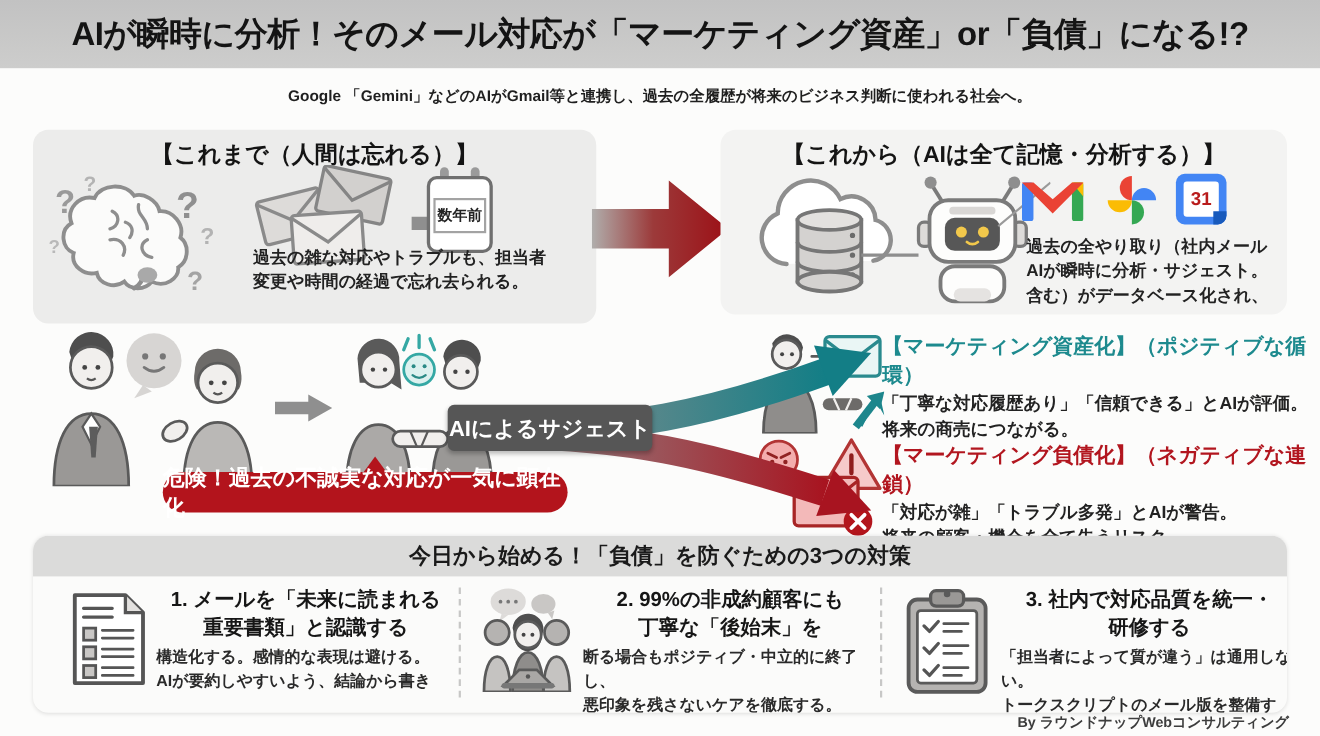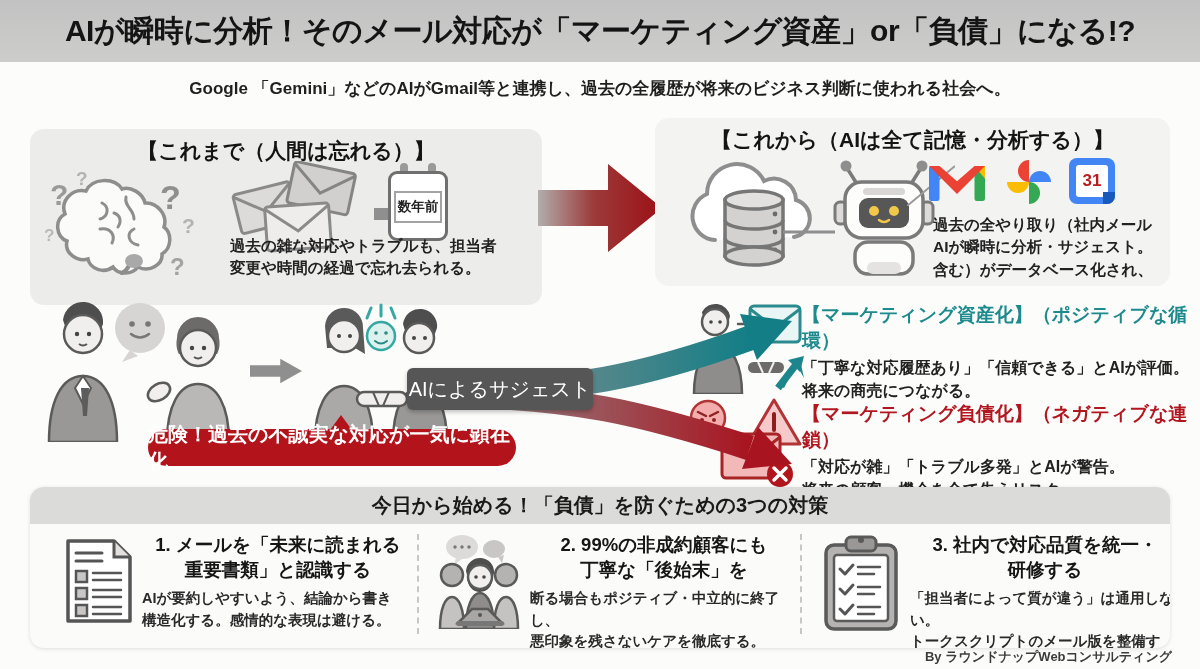--- a/index.html
+++ b/index.html
@@ -3,45 +3,45 @@
 <meta charset="utf-8">
 <style>
   * { margin:0; padding:0; box-sizing:border-box; }
   html,body { width:1200px; height:669px; overflow:hidden; }
   body { font-family:"Liberation Sans","DejaVu Sans",sans-serif; background:#fcfcfb; position:relative; color:#1c1c1c; }
   .abs { position:absolute; }
 
   
   .title-bar { left:0; top:0; width:1200px; height:62px; background:linear-gradient(#c2c2c2,#cdcdcc); display:flex; align-items:center; justify-content:center; }
   .title-bar h1 { font-size:30px; font-weight:800; color:#141414; letter-spacing:-0.5px; }
-  .subtitle { left:0; top:66px; width:1200px; height:44px; display:flex; align-items:center; justify-content:center; font-size:17px; font-weight:700; color:#1f1f1f; }
+  .subtitle { left:0; top:66px; width:1200px; height:44px; display:flex; align-items:center; justify-content:center; font-size:14px; font-weight:700; color:#1f1f1f; }
 
   
   .panel { background:#ececeb; border-radius:14px; }
-  .panel-before { left:30px; top:118px; width:512px; height:176px;margin-top:11px; }
+  .panel-before { left:30px; top:118px; width:512px; height:176px; }
   .panel-after  { left:655px; top:118px; width:515px; height:168px; background:#f3f3f2; }
   .panel-heading { position:absolute; top:8px; left:0; width:100%; text-align:center; font-size:21px; font-weight:800; color:#141414; }
   .panel-caption { position:absolute; font-size:15.5px; font-weight:700; line-height:1.45; color:#222; }
   .cap-before { left:200px; top:106px; width:300px; }
   .cap-after  { left:278px; top:96px; width:240px; }
 
   
   .calendar { position:absolute; left:358px; top:34px; width:60px; height:80px; }
   .calendar .body { position:absolute; left:0; top:8px; width:60px; height:70px; background:#fff; border:3px solid #6f6f6f; border-radius:9px; }
   .calendar .ring { position:absolute; top:0; width:8px; height:16px; background:#9a9a9a; border-radius:4px; }
   .calendar .label { position:absolute; left:6px; top:28px; width:48px; height:32px; border:2px solid #a3a3a3; background:#fff; display:flex; align-items:center; justify-content:center; font-size:13.5px; font-weight:700; color:#222; }
 
   
   .outcome { width:392px; }
   .outcome .head { font-size:19px; font-weight:800; }
   .outcome .body { font-size:16px; font-weight:700; line-height:1.42; color:#222; margin-top:3px; }
   .head-teal { color:#1d8a8e; }
   .head-red  { color:#b2161f; }
 
-  .suggest-label { left:407px; top:368px; width:186px; height:42px; background:#565656; border-radius:6px; display:flex; align-items:center; justify-content:center; color:#fff; font-size:20px; font-weight:400; z-index:6; box-shadow:0 2px 4px rgba(0,0,0,.25); }
+  .suggest-label { left:407px; top:368px; width:186px; height:42px; background:#565656; border-radius:6px; display:flex; align-items:center; justify-content:center; color:#fff; font-size:20px; font-weight:700; z-index:6; box-shadow:0 2px 4px rgba(0,0,0,.25); }
 
   .danger-banner { left:148px; top:429px; width:368px; height:37px; background:#b3141c; border-radius:19px; display:flex; align-items:center; justify-content:center; color:#fff; font-size:20px; font-weight:800; z-index:6; }
   .danger-pointer { left:330px; top:415px; width:0; height:0; border-left:11px solid transparent; border-right:11px solid transparent; border-bottom:15px solid #b3141c; z-index:5; }
 
   
   .bottom-box { left:30px; top:487px; width:1140px; height:161px; background:#fbfbfa; border-radius:14px; box-shadow:0 1px 4px rgba(0,0,0,.12); overflow:hidden; }
   .bottom-header { position:absolute; left:0; top:0; width:100%; height:37px; background:#dbdbda; display:flex; align-items:center; justify-content:center; font-size:20px; font-weight:800; color:#1a1a1a; }
   .sep { position:absolute; top:47px; height:100px; border-left:2px dashed #c7c7c6; }
   .cm-text { position:absolute; top:46px; }
   .cm-title { font-size:18.5px; font-weight:800; line-height:1.35; text-align:center; color:#161616; }
@@ -310,22 +310,22 @@
     <path d="M29 53 h28 M29 60 h28" stroke="#555" stroke-width="2.5" stroke-linecap="round"></path>
     <rect x="12" y="68" width="11" height="11" fill="#c9c7c5" stroke="#555" stroke-width="2.5"></rect>
     <path d="M29 70 h28 M29 77 h28" stroke="#555" stroke-width="2.5" stroke-linecap="round"></path>
   </svg>
   <div class="cm-text" style="left:112px;width:272px">
     <div class="cm-title">
       <div>1. メールを「未来に読まれる</div>
       <div>重要書類」と認識する</div>
     </div>
     <div class="cm-body">
+      <div>構造化する。感情的な表現は避ける。</div>
       <div>AIが要約しやすいよう、結論から書き</div>
-      <div>構造化する。感情的な表現は避ける。</div>
     </div>
   </div>
 
   <svg class="abs" style="left:408px;top:46px" width="84" height="96" viewBox="0 0 84 96">
     <ellipse cx="24" cy="14" rx="16" ry="12" fill="#dddbd9"></ellipse>
     <circle cx="17" cy="14" r="1.7" fill="#777"></circle>
       <circle cx="24" cy="14" r="1.7" fill="#777"></circle>
       <circle cx="31" cy="14" r="1.7" fill="#777"></circle>
     <path d="M18 25 l-2 7 l8 -6 z" fill="#dddbd9"></path>
     <ellipse cx="56" cy="16" rx="11" ry="9" fill="#c9c7c5"></ellipse>

